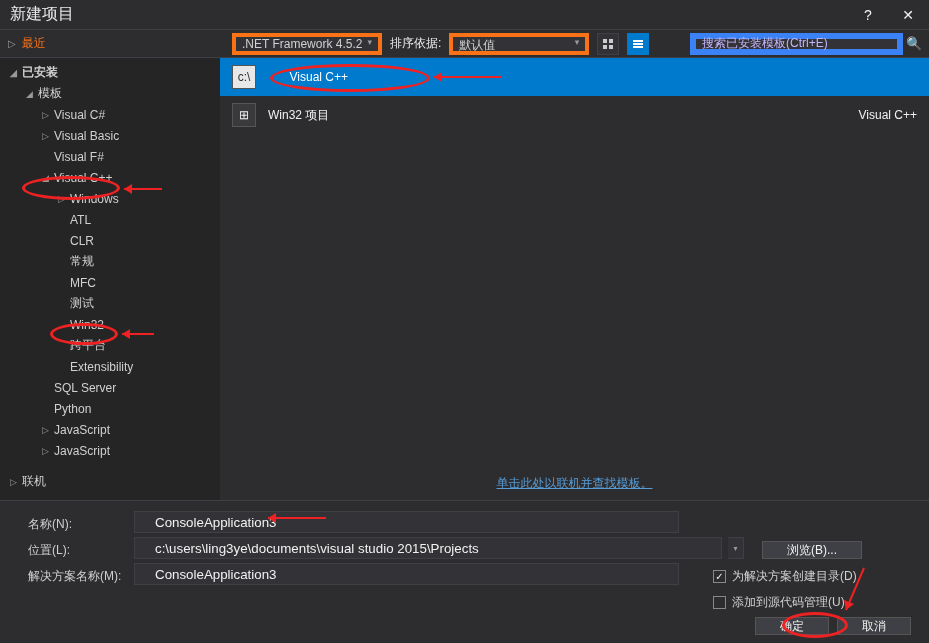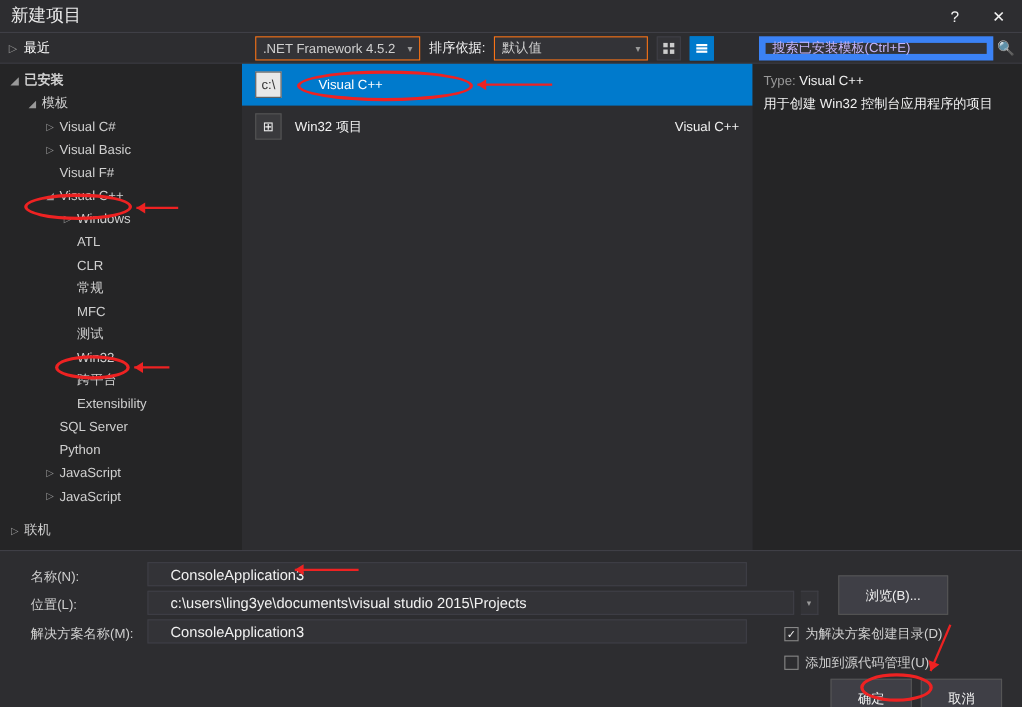--- a/index.html
+++ b/index.html
@@ -9,22 +9,22 @@
 .titlebar .title { color: #e8e8e8; font-size: 16px; }
 .titlebar .controls { display: flex; gap: 10px; }
 .titlebar .controls span { width: 30px; text-align: center; font-size: 14px; color: #f1f1f1; cursor: pointer; }
 
 .topbar { height: 28px; background: #2d2d30; display: flex; align-items: center; border-bottom: 1px solid #3f3f46; }
 .topbar .left { width: 220px; display: flex; align-items: center; padding-left: 8px; }
 .topbar .middle { flex: 1; display: flex; align-items: center; gap: 8px; padding-left: 12px; }
 .topbar .right { width: 245px; display: flex; align-items: center; padding: 0 6px; gap: 4px; }
 
 .carets { color: #999; font-size: 10px; margin-right: 6px; }
-.topbar .label { color: #ffffff; }
-.dropdown { display: inline-flex; align-items: center; background: #333337; border: 1px solid #f97316; height: 22px; padding: 0 6px; color: #d0d0d0; gap: 5px; }
+.topbar .label { color: #f97316; }
+.dropdown { display: inline-flex; background: #333337; border: 4px solid #f97316; height: 22px; padding: 0 6px; color: #d0d0d0; gap: 5px; }
 .dropdown .chev { font-size: 9px; color: #999; }
 .dropdown.framework { min-width: 150px; justify-content: space-between; }
 .dropdown.sort { min-width: 140px; justify-content: space-between; }
 
 .viewbtn { width: 22px; height: 22px; border: 1px solid #3f3f46; display: inline-flex; align-items: center; justify-content: center; background: #333337; }
 .viewbtn.active { background: #007acc; border-color: #007acc; }
 .viewbtn svg { width: 12px; height: 12px; }
 
 .searchbox { flex: 1; background: #333337; border: 6px solid #3b82f6; height: 22px; padding: 0 6px; color: #c4b5fd; display: flex; align-items: center; }
 .searchicon { color: #999; font-size: 13px; }
@@ -58,21 +58,21 @@
 .details .typeval { color: #f1f1f1; }
 
 .bottom { background: #2d2d30; border-top: 1px solid #3f3f46; padding: 6px 8px 4px 8px; }
 .brow { display: flex; align-items: flex-end; height: 26px; gap: 6px; }
 .blabel { width: 120px; padding-left: 20px; color: #d0d0d0; }
 .binput { background: #333337; border: 1px solid #3f3f46; height: 22px; color: #f1f1f1; padding: 0 20px; }
 .binput.name { width: 545px; }
 .binput.loc { width: 588px; }
 .binput.sol { width: 545px; }
 .bdrop { width: 16px; height: 22px; border: 1px solid #3f3f46; border-left: none; background: #333337; display: flex; align-items: center; justify-content: center; font-size: 8px; color: #999; }
-.btn { height: 36px; min-width: 78px; background: #3f3f46; border: 1px solid #555; color: #f1f1f1; cursor: pointer; font-size: 12px; padding: 0 24px; }
+.btn { height: 18px; min-width: 78px; background: #3f3f46; border: 1px solid #555; color: #f1f1f1; cursor: pointer; font-size: 12px; padding: 0 24px; }
 .chkline { display: flex; align-items: center; gap: 6px; color: #d0d0d0; }
 .chk { width: 13px; height: 13px; border: 1px solid #888; display: inline-flex; align-items: center; justify-content: center; font-size: 10px; }
 .chk.checked::after { content: "✓"; color: #f1f1f1; }
 
 .footer { display: flex; justify-content: flex-end; gap: 8px; padding: 6px 10px; }
 .footer .btn { min-width: 68px; }
 </style>
 </head>
 <body>
 
@@ -214,29 +214,23 @@
       <div class="tpl-item selected">
         <span class="tpl-icon">c:\</span>
         <span class="tpl-lang">Visual C++</span>
       </div>
       <div class="tpl-item">
         <span class="tpl-icon">⊞</span>
         <span class="tpl-name">Win32 项目</span>
         <span class="tpl-lang">Visual C++</span>
       </div>
     </div>
-  </div>
-
-  <div class="details">
-    <div class="row">
-      <span class="typelabel">Type:</span>
-      <span class="typeval">Visual C++</span>
-    </div>
-    <div class="row">用于创建 Win32 控制台应用程序的项目</div>
-  </div>
+    <div class="findlink">单击此处以联机并查找模板。</div>
+  </div>
+
 </div>
 
 <div class="bottom">
   <div class="brow">
     <span class="blabel">名称(N):</span>
     <input class="binput name" value="ConsoleApplication3" style="">
   </div>
   <div class="brow">
     <span class="blabel">位置(L):</span>
     <input class="binput loc" value="c:\users\ling3ye\documents\visual studio 2015\Projects" style="">

